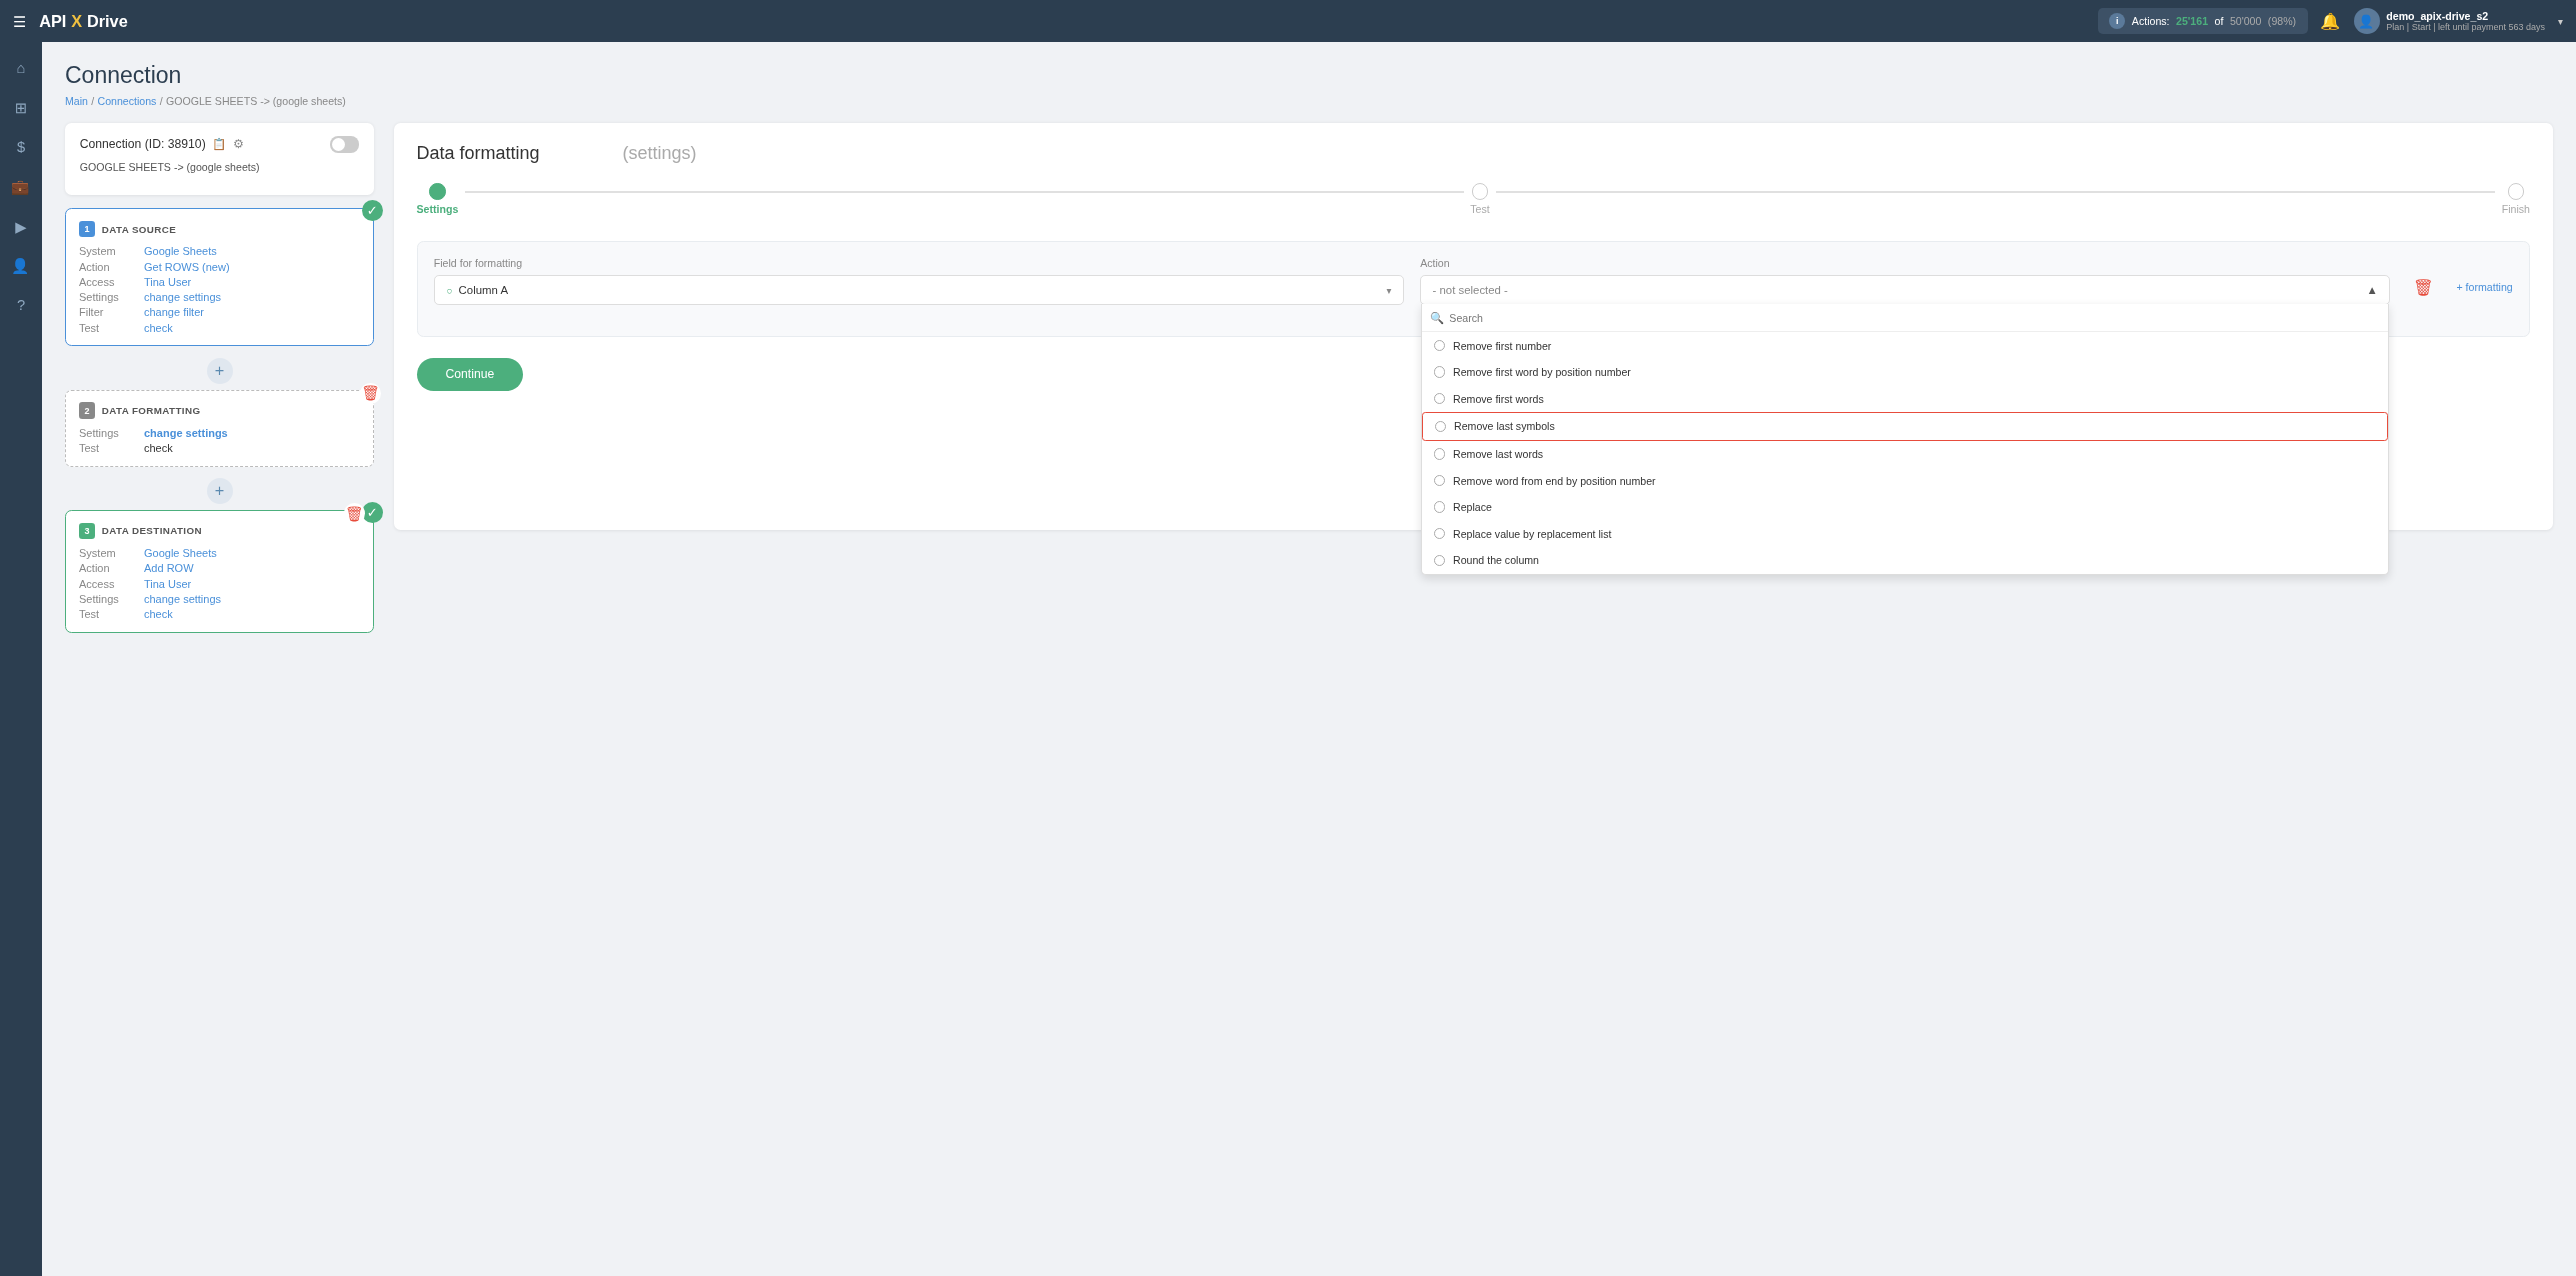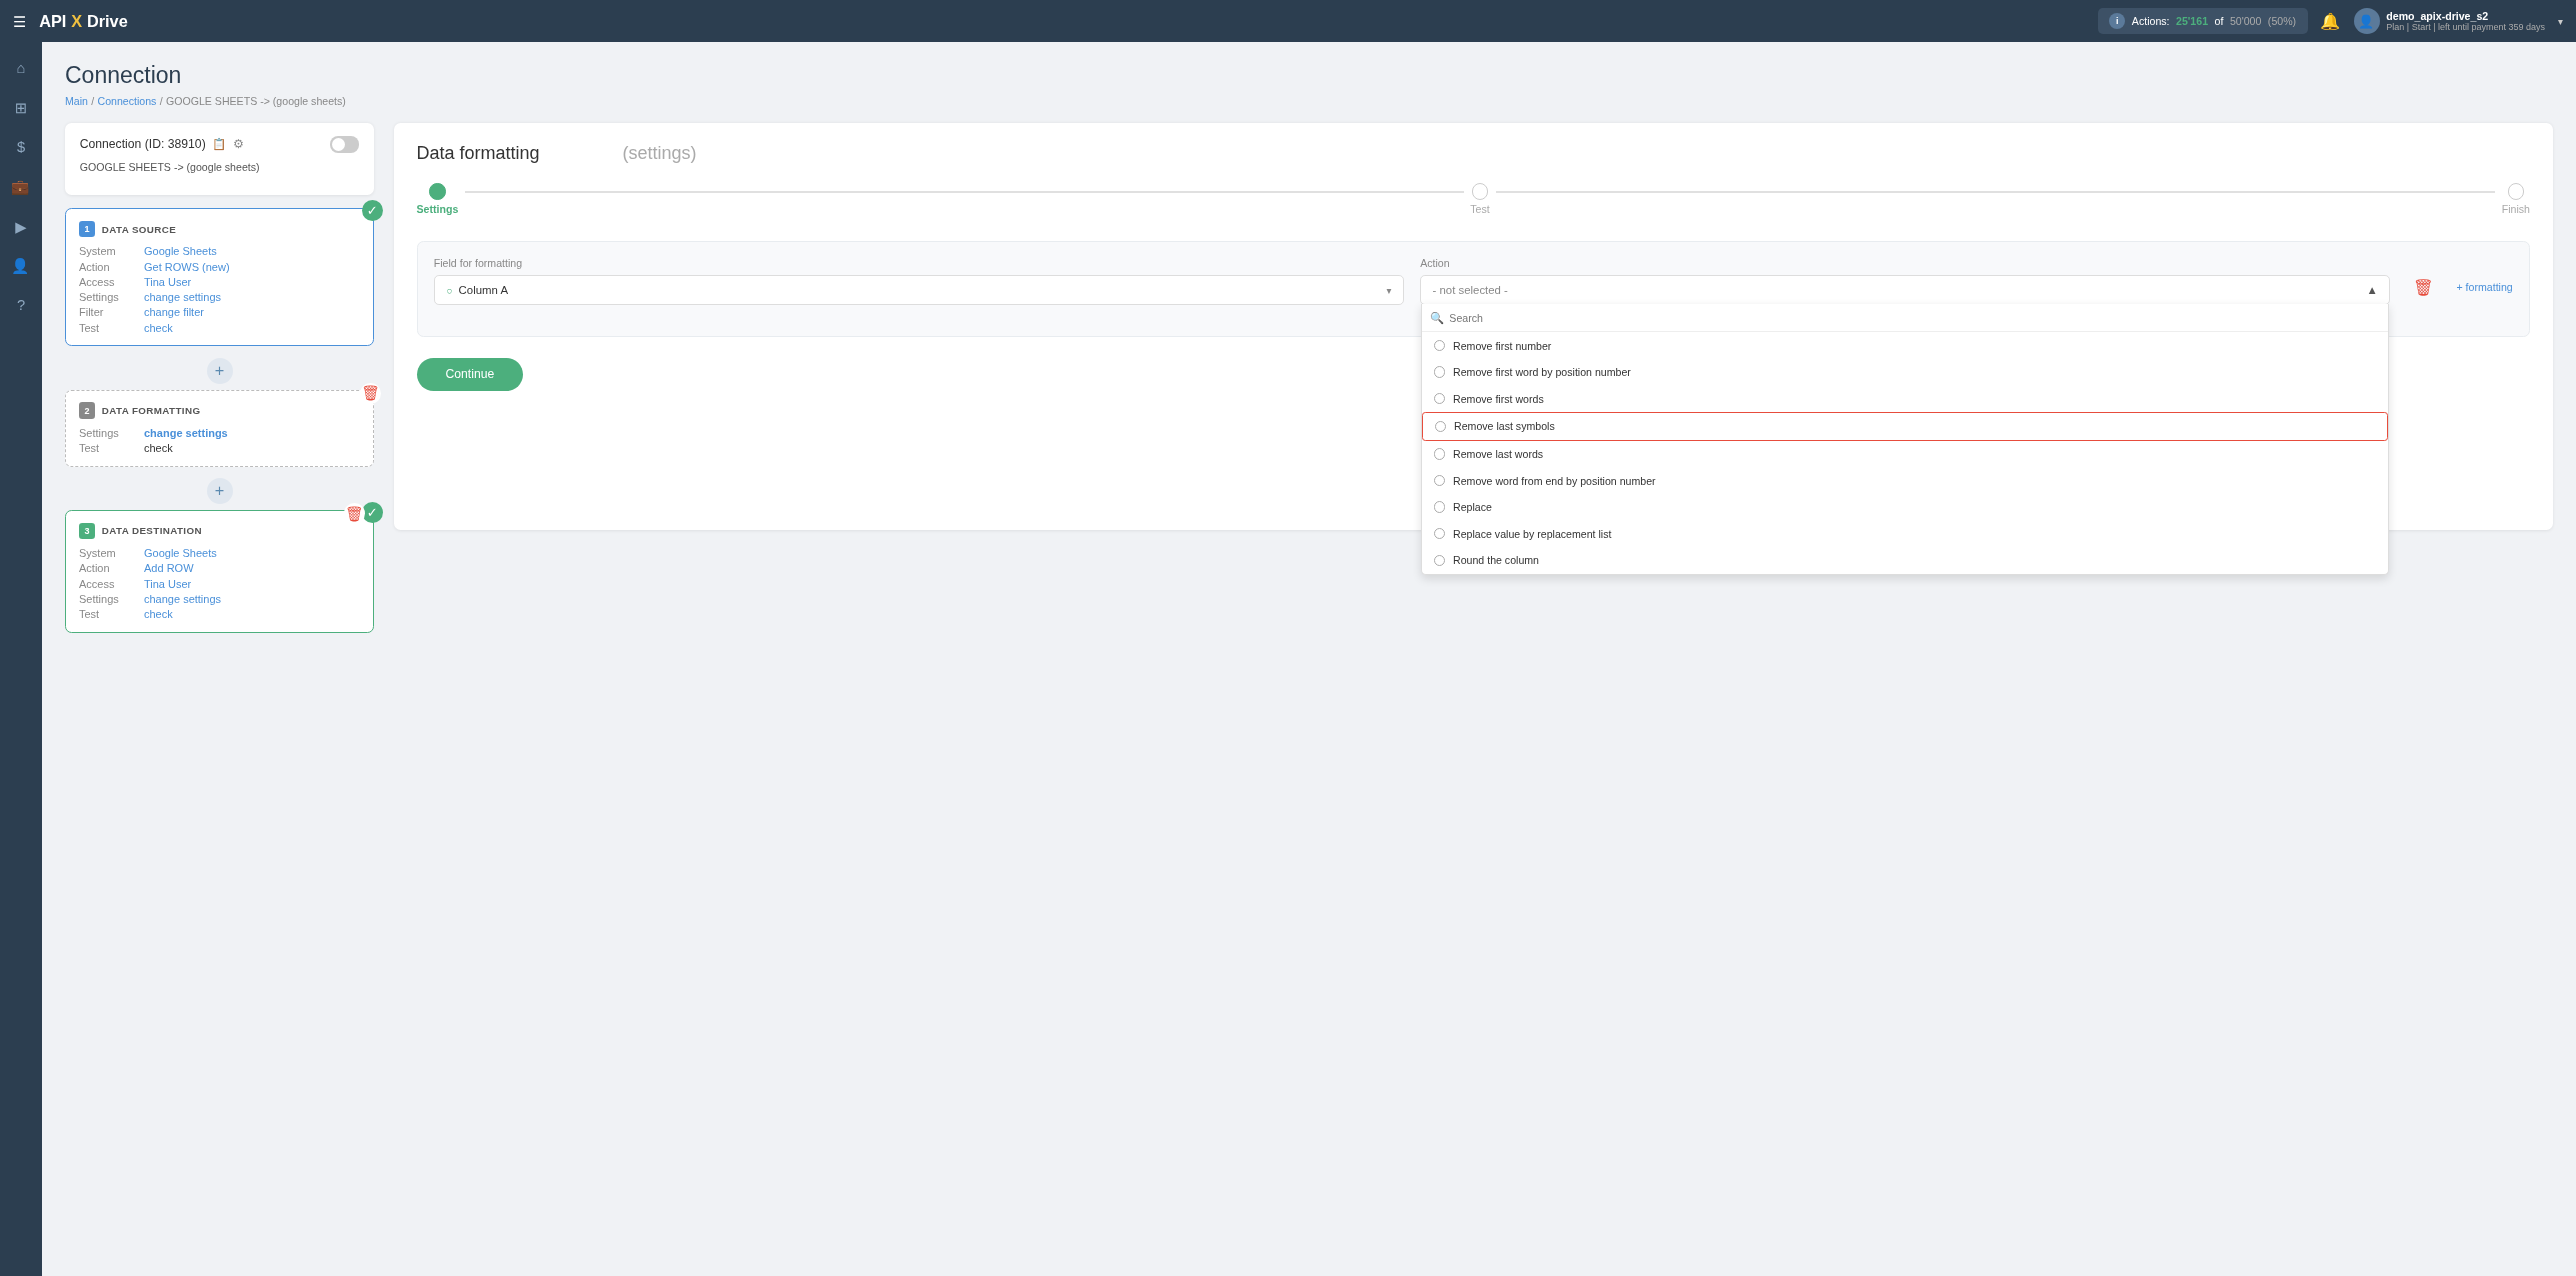--- a/index.html
+++ b/index.html
@@ -320,29 +320,29 @@
       <span class="x-letter">X</span>
       <span>Drive</span>
   </div>
   <div class="topnav-spacer"></div>
   <div class="topnav-actions-box">
     <div class="info-icon">i</div>
     <span>Actions:</span>
     <span class="count">25'161</span>
     <span>of</span>
     <span class="total">50'000</span>
-    <span class="total">(50%)</span>
+    <span class="total">(98%)</span>
   </div>
   <span class="topnav-bell">🔔</span>
   <div class="topnav-user">
     <div class="avatar">👤</div>
     <div class="user-info">
       <div class="username">demo_apix-drive_s2</div>
       <div class="plan">
-        <span>Plan | Start | left until payment</span> <span>359 days</span>
+        <span>Plan | Start | left until payment</span> <span>563 days</span>
       </div>
     </div>
   </div>
   <span class="topnav-chevron">▾</span>
 </nav>
 
 <aside class="sidebar">
   <div class="sidebar-item">⌂</div>
   <div class="sidebar-item">⊞</div>
   <div class="sidebar-item">$</div>

